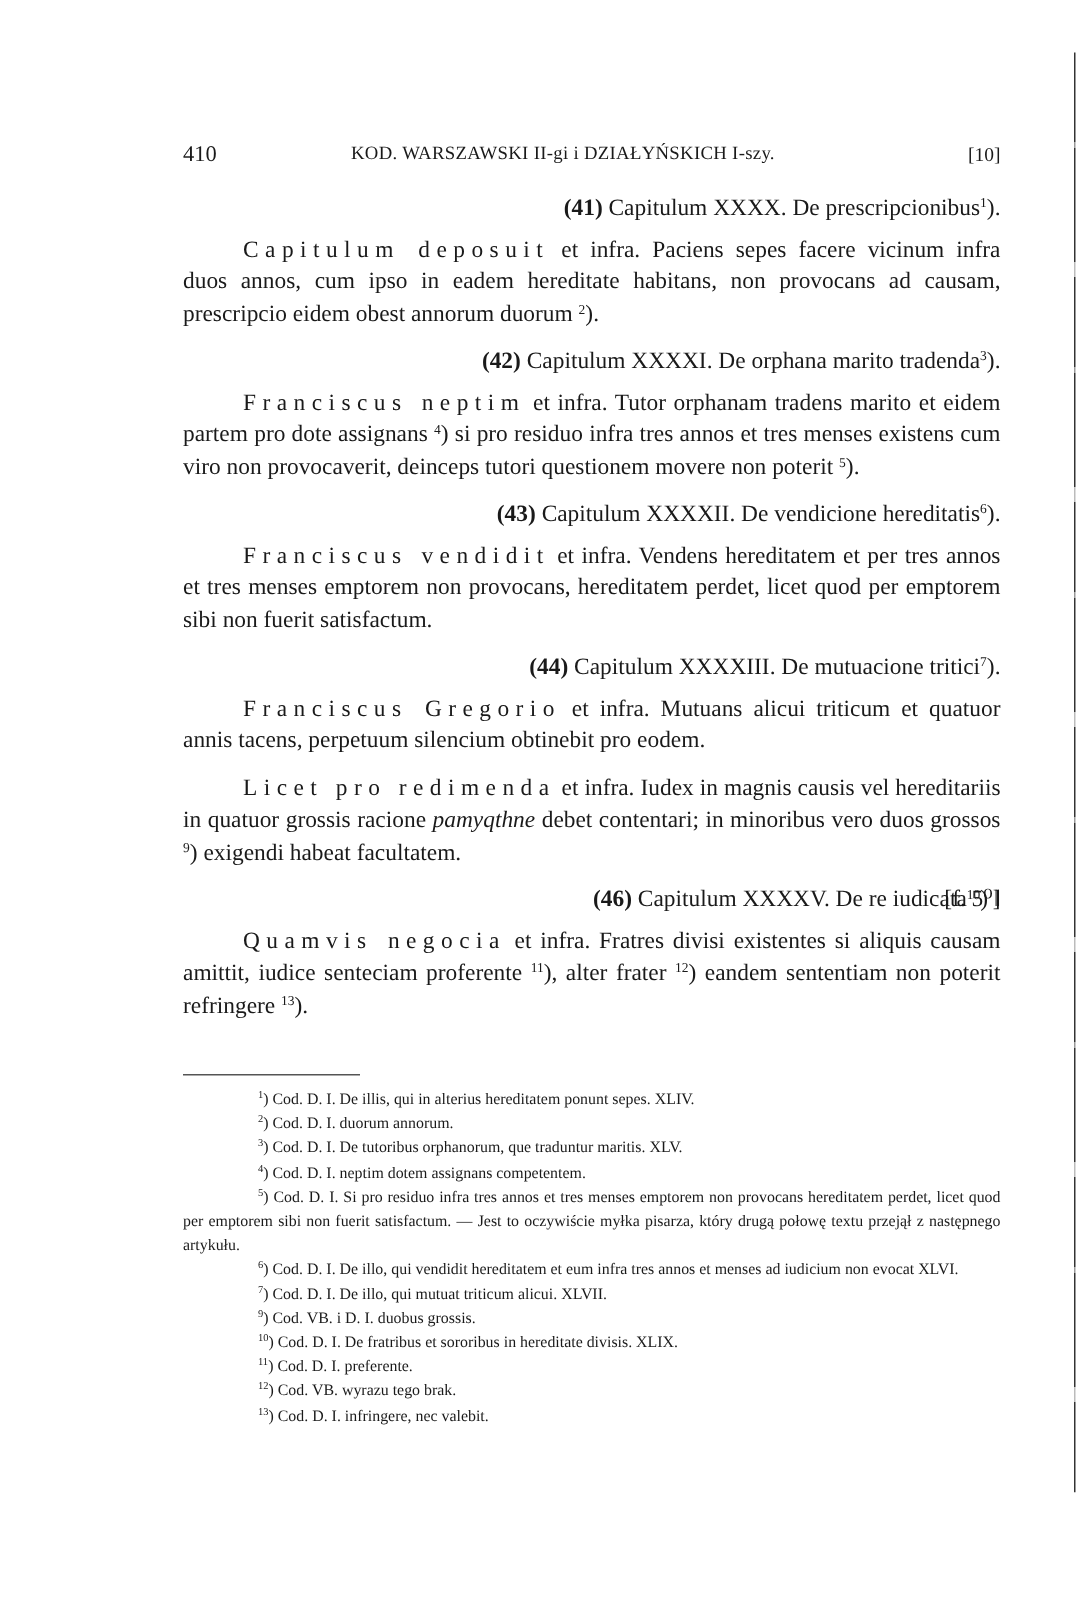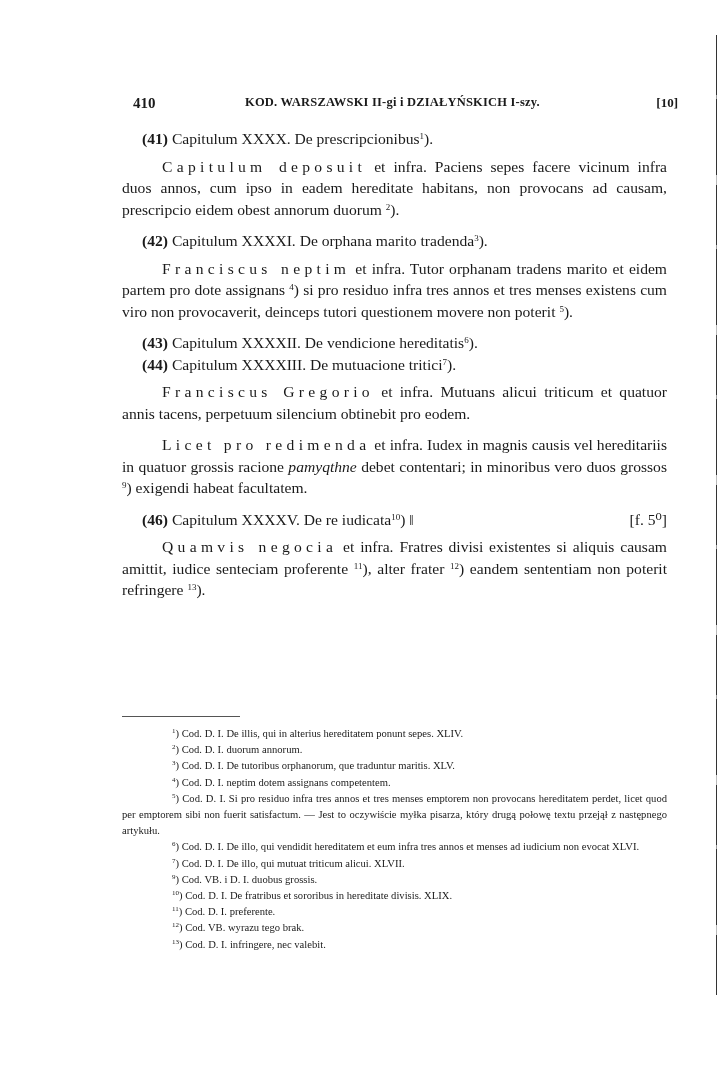--- a/index.html
+++ b/index.html
@@ -5,30 +5,29 @@
   html, body { margin: 0; padding: 0; }
   body {
     width: 720px; height: 1069px; background: #ffffff; position: relative; overflow: hidden;
     font-family: "Liberation Serif", "DejaVu Serif", serif; color: #1a1a1a;
   }
   .edge-line {
     position: absolute; left: 716px; top: 35px; width: 1px; height: 960px;
     background: repeating-linear-gradient(to bottom, #333 0 60px, #999 60px 64px, #333 64px 140px, #bbb 140px 150px);
   }
   .header {
-    position: absolute; left: 133px; top: 93px; width: 545px; height: 20px;
+    position: absolute; left: 122px; top: 93px; width: 545px; height: 20px;
     font-size: 13px;
-    font-weight: bold;
   }
   .header .pno { position: absolute; left: 0; top: 2px; font-size: 15px; }
   .header .running { position: absolute; left: 112px; top: 2px; font-size: 12.5px; letter-spacing: 0.2px; }
   .header .sec { position: absolute; right: 0; top: 2px; font-size: 13px; }
 
   .main { position: absolute; left: 122px; top: 128px; width: 545px; font-size: 15.6px; line-height: 21.5px; }
-  .cap { text-align: left; margin: 0; padding-left: 20px; }
+  .cap { text-align: right; margin: 0; padding-left: 20px; }
   .cap .num { font-weight: bold; }
   .cap.withmark { position: relative; }
   .cap .folio { position: absolute; right: 0; top: 0; }
   p.par { margin: 6px 0 10px 0; text-align: justify; text-indent: 40px; }
   .spaced { letter-spacing: 4.3px; }
   sup { font-size: 9px; line-height: 0; vertical-align: 5px; }
   .it { font-style: italic; }
 
   .rule { position: absolute; left: 122px; top: 716px; width: 118px; height: 1px; background: #555; }
 
@@ -50,20 +49,21 @@
 
 <div class="main">
 
   <p class="cap"><span class="num">(41)</span><span> Capitulum XXXX. De prescripcionibus</span><sup>1</sup><span>).</span></p>
   <p class="par"><span class="spaced">Capitulum deposuit</span><span> et infra.  Paciens sepes facere vicinum infra duos annos, cum ipso in eadem hereditate habitans, non provocans ad causam, prescripcio eidem obest annorum duorum </span><sup>2</sup><span>).</span></p>
 
   <p class="cap"><span class="num">(42)</span><span> Capitulum XXXXI. De orphana marito tradenda</span><sup>3</sup><span>).</span></p>
   <p class="par"><span class="spaced">Franciscus neptim</span><span> et infra.  Tutor orphanam tradens marito et eidem partem pro dote assignans </span><sup>4</sup><span>) si pro residuo infra tres annos et tres menses existens cum viro non provocaverit, deinceps tutori questionem movere non poterit </span><sup>5</sup><span>).</span></p>
 
   <p class="cap"><span class="num">(43)</span><span> Capitulum XXXXII. De vendicione hereditatis</span><sup>6</sup><span>).</span></p>
+  <p class="par"><span class="spaced">Franciscus vendidit</span><span> et infra. Vendens hereditatem et per tres annos et tres menses emptorem non provocans, hereditatem perdet, licet quod per emptorem sibi non fuerit satisfactum.</span></p>
 
   <p class="cap"><span class="num">(44)</span><span> Capitulum XXXXIII. De mutuacione tritici</span><sup>7</sup><span>).</span></p>
   <p class="par"><span class="spaced">Franciscus Gregorio</span><span> et infra. Mutuans alicui triticum et quatuor annis tacens, perpetuum silencium obtinebit pro eodem.</span></p>
 
   <p class="par"><span class="spaced">Licet pro redimenda</span><span> et infra.  Iudex in magnis causis vel hereditariis in quatuor grossis racione </span><span class="it">pamyqthne</span><span> debet contentari; in minoribus vero duos grossos </span><sup>9</sup><span>) exigendi habeat facultatem.</span></p>
 
   <p class="cap withmark"><span class="num">(46)</span><span> Capitulum XXXXV. De re iudicata</span><sup>10</sup><span>) ‖</span><span class="folio">[f. 5⁰]</span></p>
   <p class="par"><span class="spaced">Quamvis negocia</span><span> et infra.  Fratres divisi existentes si aliquis causam amittit, iudice senteciam proferente </span><sup>11</sup><span>), alter frater </span><sup>12</sup><span>) eandem sententiam non poterit refringere </span><sup>13</sup><span>).</span></p>
 </div>
 

